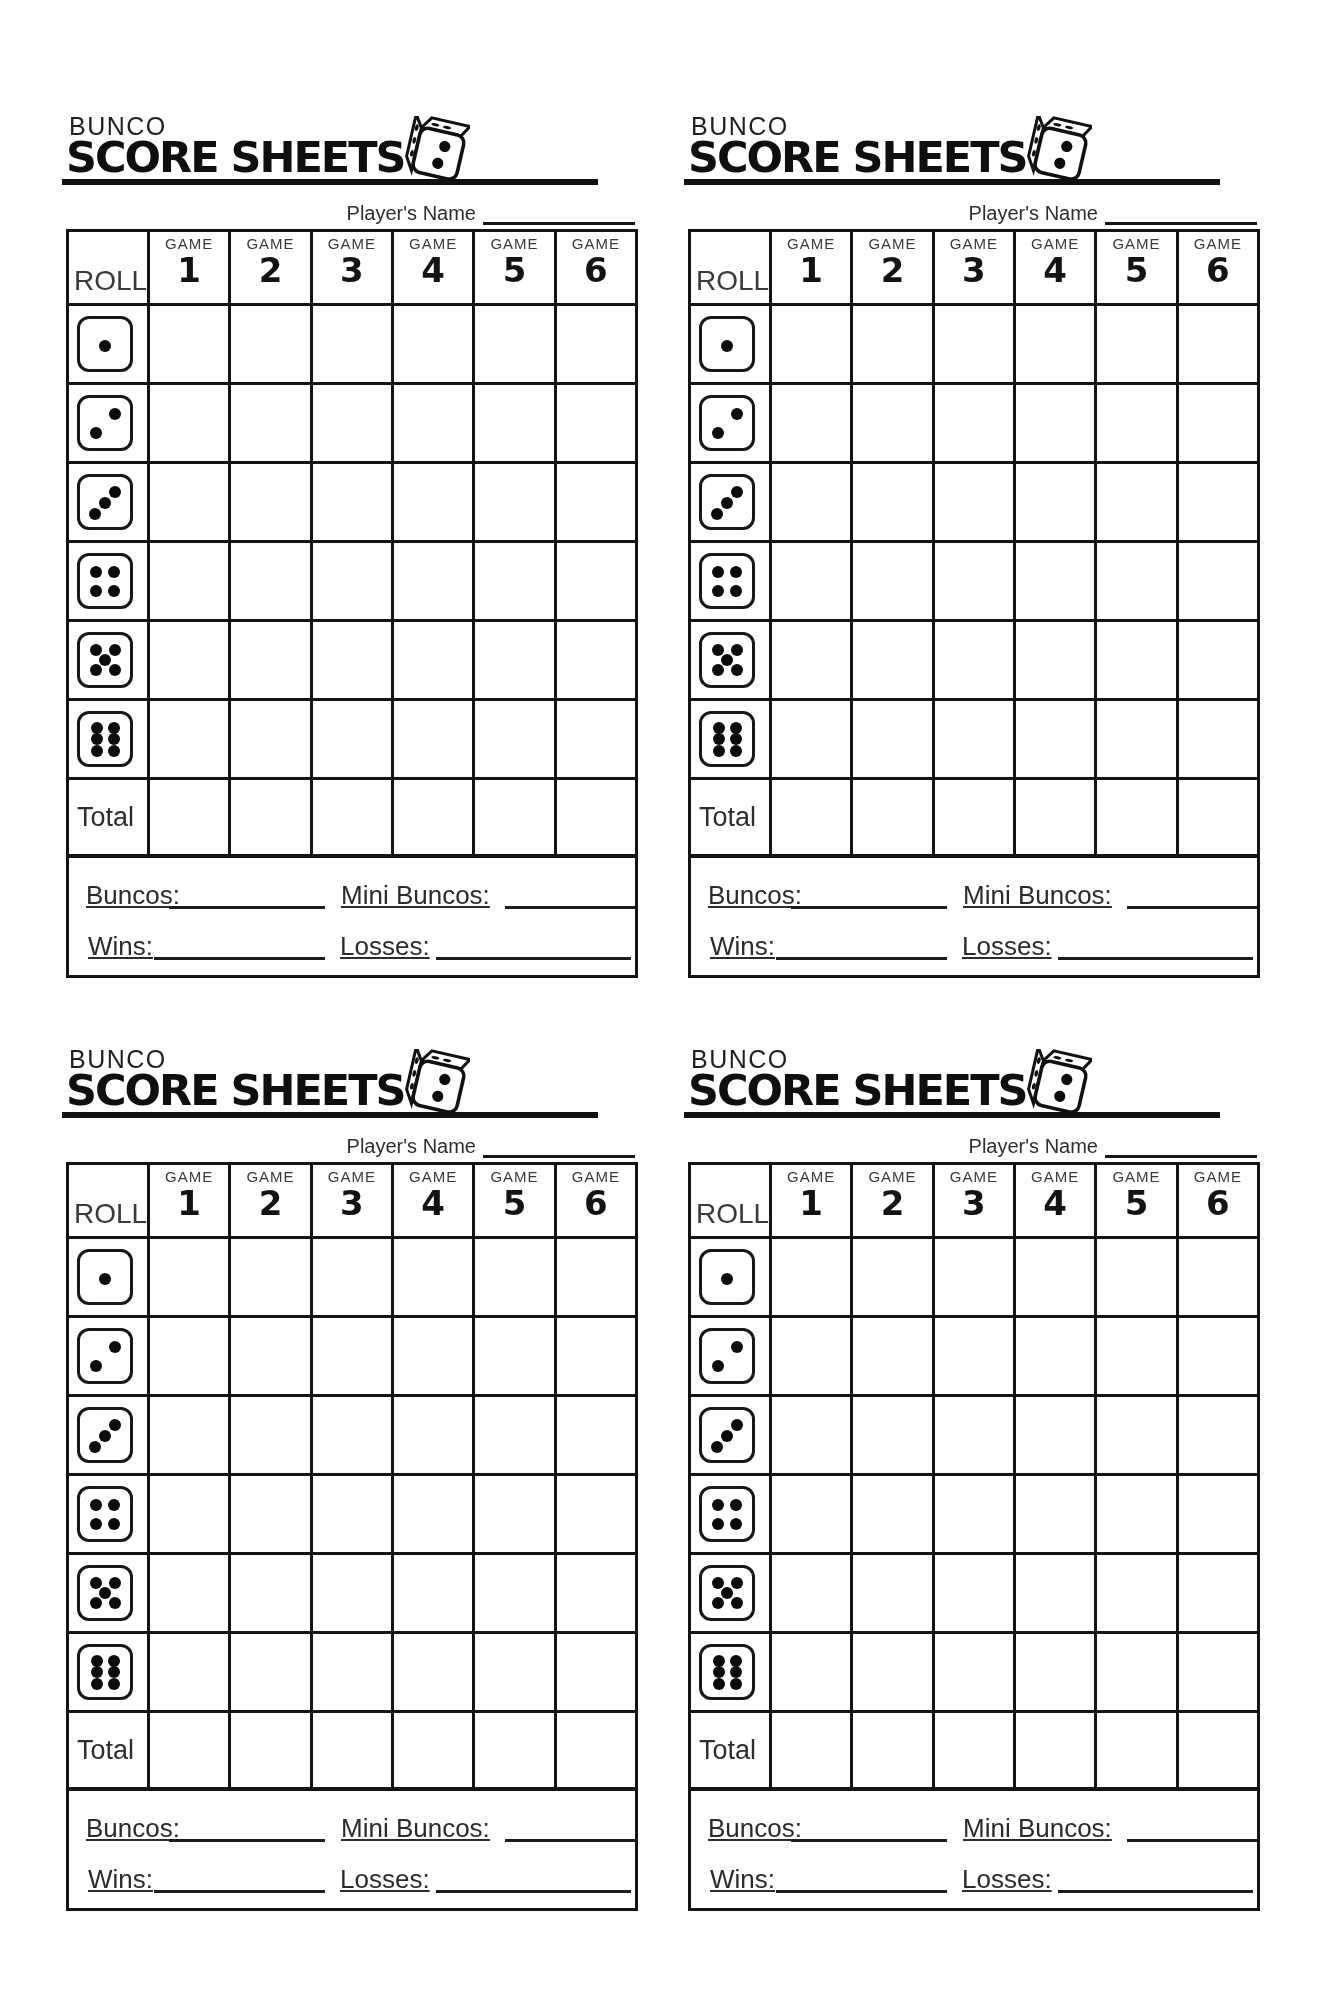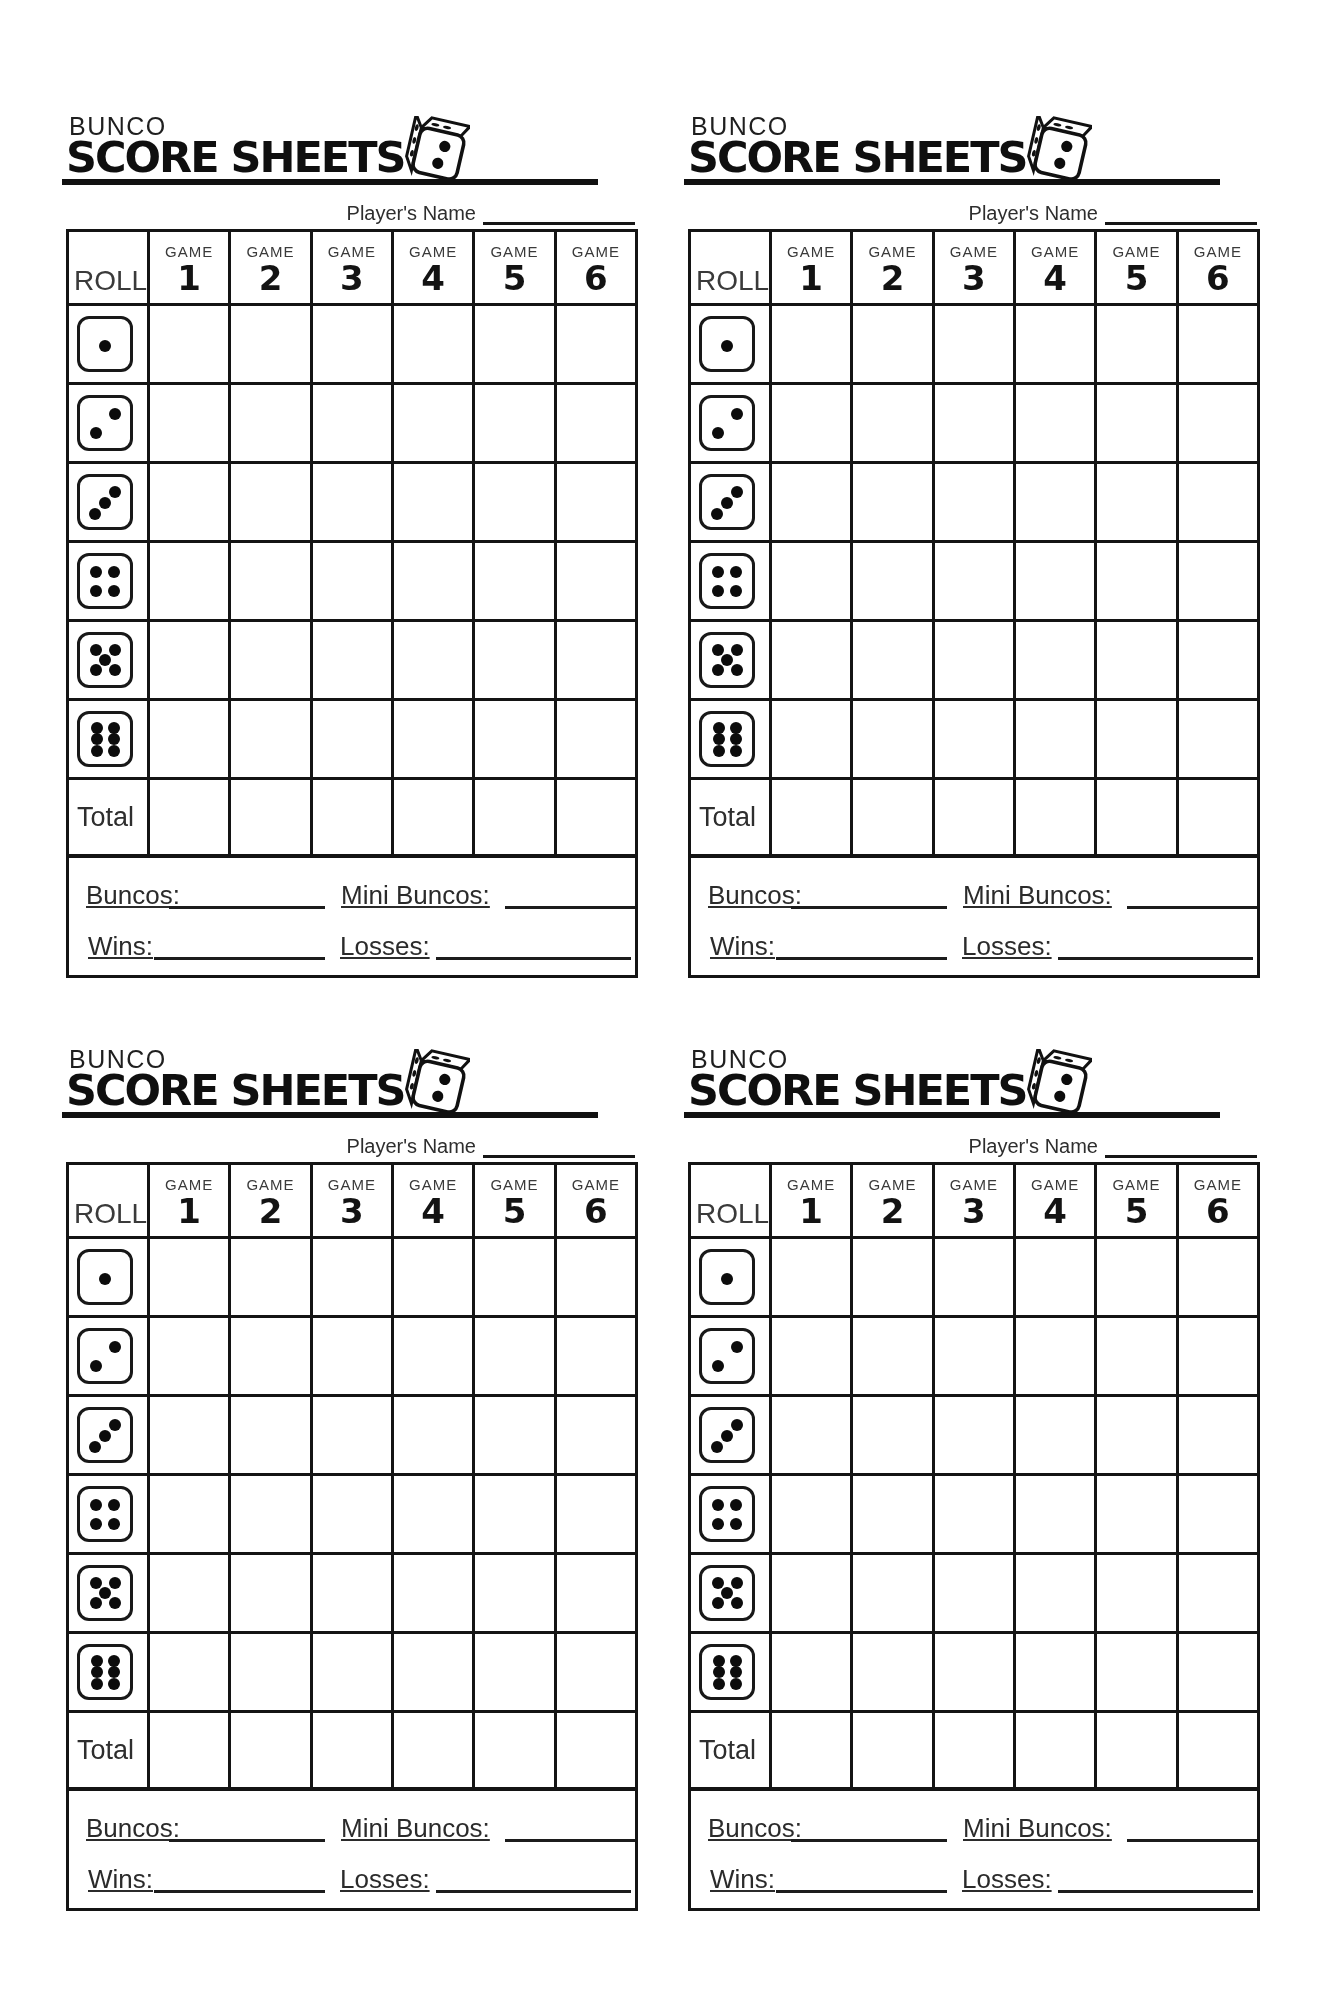--- a/index.html
+++ b/index.html
@@ -47,21 +47,21 @@
     border-left:3px solid var(--ink);border-top:3px solid var(--ink);
     box-sizing:border-box;display:flex;align-items:center;justify-content:center;
     background:#fff;min-width:0;
   }
   .cell.c0{border-left:none;}
   .cell.r0{border-top:none;}
   .cell.roll{
     font-size:28px;color:var(--muted);letter-spacing:0;font-weight:400;
     justify-content:flex-start;padding-left:5px;margin-top:27px;
   }
-  .cell.game{flex-direction:column;justify-content:flex-start;padding-top:12px;gap:1px;}
+  .cell.game{flex-direction:column;justify-content:flex-start;padding-top:4px;gap:1px;}
   .game-word{font-size:15px;letter-spacing:1px;color:var(--muted);line-height:1;}
   .game-num{
     font-family:"DejaVu Sans",sans-serif;font-size:34px;font-weight:bold;
     color:#131313;line-height:1;margin-top:1px;
   }
   .cell.dice-cell{justify-content:flex-start;padding-left:8px;}
   .die{
     position:relative;width:56px;height:56px;background:#fff;
     border:3px solid #181818;border-radius:12px;box-sizing:border-box;
   }

